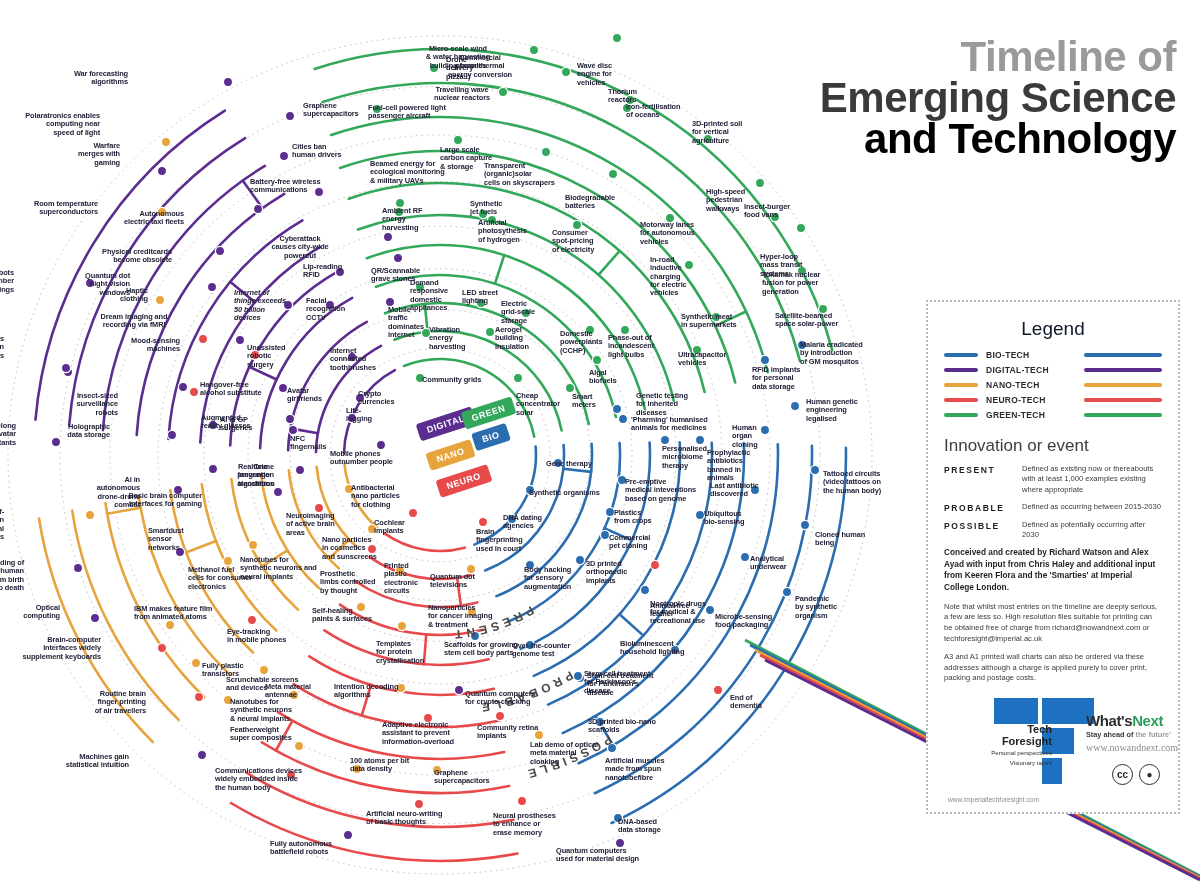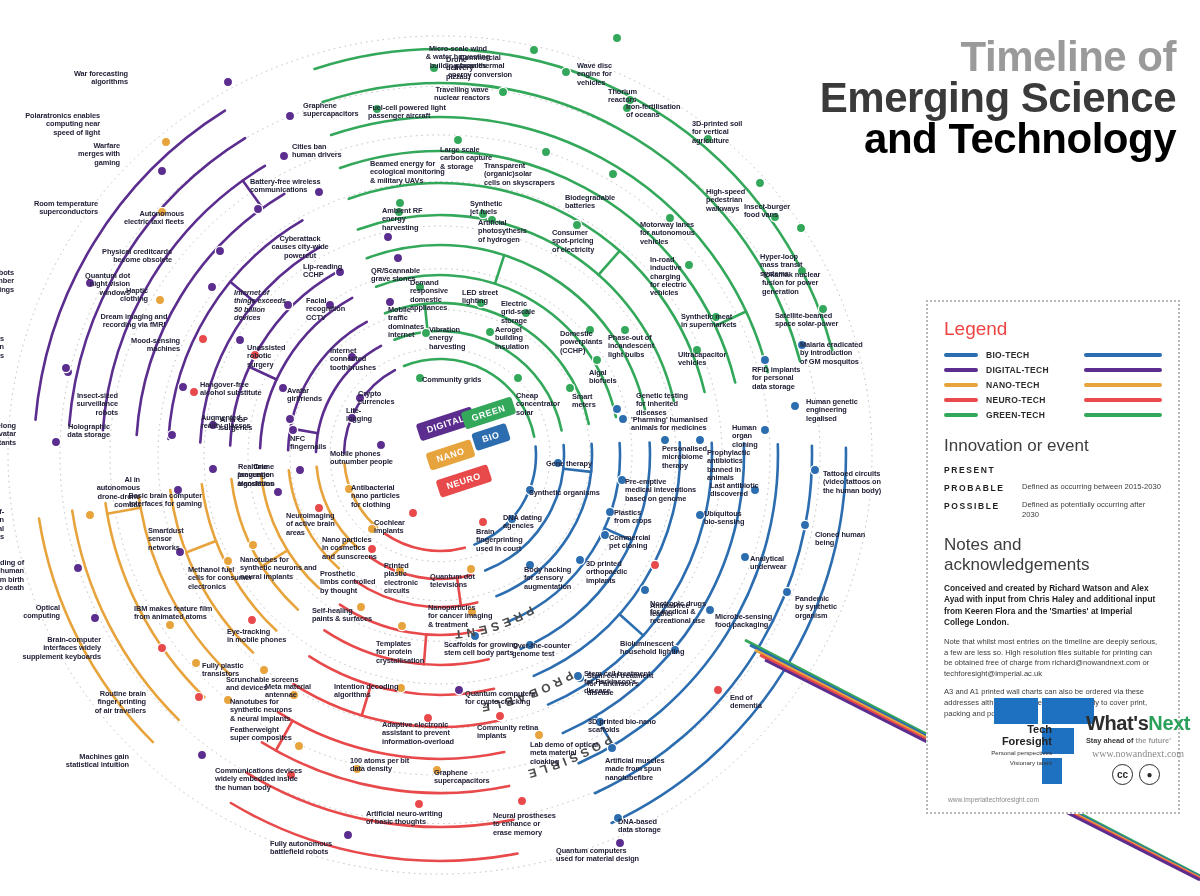--- a/index.html
+++ b/index.html
@@ -10,40 +10,40 @@
 
   
   .title{position:absolute;right:24px;top:36px;text-align:right;line-height:0.98;}
   .title .t1{font-size:42px;font-weight:bold;color:#9a9a9a;letter-spacing:-0.5px;display:block;}
   .title .t2{font-size:42px;font-weight:bold;color:#3a3a3a;letter-spacing:-0.5px;display:block;}
   .title .t3{font-size:42px;font-weight:bold;color:#000000;letter-spacing:-0.5px;display:block;}
 
   
   .panel{position:absolute;left:926px;top:300px;width:254px;height:514px;
          border:2px dotted #b8b8b8;background:#fff;box-sizing:border-box;padding:14px 16px;}
-  .panel h2{font-size:19px;font-weight:normal;color:#ef4444;margin:2px 0 10px 0;letter-spacing:0px;}
+  .panel h2{font-size:19px;font-weight:normal;color:#0f172a;margin:2px 0 10px 0;letter-spacing:0px;text-align:center;}
   .legend-row{display:flex;align-items:center;margin-bottom:5px;}
   .legend-swatch{width:34px;height:4px;border-radius:2px;flex:0 0 auto;}
   .legend-swatch2{width:78px;height:4px;border-radius:2px;flex:0 0 auto;margin-left:auto;}
   .legend-label{font-size:8.5px;font-weight:bold;color:#2b2b2b;letter-spacing:0.3px;margin-left:8px;width:76px;}
   .panel h3{font-size:17px;font-weight:normal;color:#3d3d3d;margin:16px 0 8px 0;}
   .def-row{display:flex;margin-bottom:7px;}
   .def-term{font-size:8.5px;font-weight:bold;letter-spacing:1.6px;color:#1f1f1f;width:78px;flex:0 0 auto;padding-top:1px;}
   .def-desc{font-size:7.6px;line-height:1.35;color:#3a3a3a;}
   .notes-strong{font-size:8.3px;font-weight:bold;color:#1f1f1f;line-height:1.4;margin:0 0 8px 0;}
   .notes-p{font-size:7.6px;color:#3a3a3a;line-height:1.4;margin:0 0 8px 0;}
 
   
   .logos{position:absolute;left:16px;top:392px;width:230px;height:110px;}
   .tf-label{position:absolute;left:22px;top:30px;width:86px;text-align:right;}
   .tf-label .l1{display:block;font-size:11px;font-weight:bold;color:#222;line-height:1.05;}
   .tf-label .l2{display:block;font-size:6.2px;color:#333;line-height:1.25;margin-top:2px;}
   .tf-url{position:absolute;left:4px;top:102px;font-size:6.6px;color:#8a8a8a;}
   .wn{position:absolute;left:142px;top:18px;}
-  .wn .wn1{font-size:20px;font-weight:bold;color:#2d2d2d;letter-spacing:-0.4px;}
+  .wn .wn1{font-size:15px;font-weight:bold;color:#2d2d2d;letter-spacing:-0.4px;}
   .wn .wn1 em{font-style:normal;color:#2aa05a;}
   .wn .wn2{font-size:7.3px;font-weight:bold;color:#3a3a3a;margin-top:1px;}
   .wn .wn2 em{font-style:normal;color:#9b9b9b;font-weight:bold;}
   .wn .wn3{font-size:10px;color:#8a8a8a;margin-top:3px;text-align:center;font-family:Liberation Serif, serif;}
   .cc{position:absolute;left:168px;top:70px;display:flex;gap:6px;}
   .cc .badge{width:19px;height:19px;border-radius:50%;border:1.6px solid #2a2a2a;color:#2a2a2a;
              font-size:10px;display:flex;align-items:center;justify-content:center;font-weight:bold;}
 
   
   .nlab{position:absolute;font-size:7.4px;font-weight:bold;color:#23233a;line-height:1.12;
@@ -429,21 +429,21 @@
       <div class="nlab r" style="left: 84px; top: 337px; width: 96px;">Mood-sensing
 machines</div>
       <div class="nlab l" style="left: 247px; top: 344px;">Unassisted
 robotic
 surgery</div>
       <div class="nlab l" style="left: 234px; top: 289px; font-style: italic;">Internet of
 things exceeds
 50 billion
 devices</div>
       <div class="nlab l" style="left: 303px; top: 263px;">Lip-reading
-CCHP</div>
+RFID</div>
       <div class="nlab l" style="left: 371px; top: 267px;">QR/Scannable
 grave stones</div>
       <div class="nlab l" style="left: 306px; top: 297px;">Facial
 recognition
 CCTV</div>
       <div class="nlab l" style="left: 388px; top: 306px;">Mobile
 traffic
 dominates
 internet</div>
       <div class="nlab l" style="left: 410px; top: 279px;">Demand
@@ -744,32 +744,32 @@
           <span class="legend-swatch" style="background:#34A85A"></span>
           <span class="legend-label">GREEN-TECH</span>
           <span class="legend-swatch2" style="background:#34A85A"></span>
         </div>
       </div>
 
     <h3>Innovation or event</h3>
     <div id="innovation-rows">
         <div class="def-row">
           <div class="def-term">PRESENT</div>
+          <div class="def-desc">Defined as existing now or thereabouts with at least 1,000 examples existing where appropriate</div>
         </div>
         <div class="def-row">
           <div class="def-term">PROBABLE</div>
           <div class="def-desc">Defined as occurring between 2015-2030</div>
         </div>
         <div class="def-row">
           <div class="def-term">POSSIBLE</div>
           <div class="def-desc">Defined as potentially occurring after 2030</div>
         </div>
       </div>
 
-    <h3 style="margin-top:14px;">Notes and acknowledgements</h3>
     <p class="notes-strong">Conceived and created by Richard Watson and Alex Ayad with input from Chris Haley and additional input from Keeren Flora and the 'Smarties' at Imperial College London.</p>
     <p class="notes-p">Note that whilst most entries on the timeline are deeply serious, a few are less so. High resolution files suitable for printing can be obtained free of charge from richard@nowandnext.com or techforesight@imperial.ac.uk</p>
     <p class="notes-p">A3 and A1 printed wall charts can also be ordered via these addresses although a charge is applied purely to cover print, packing and postage costs.</p>
 
     <div class="logos">
       <svg width="160" height="96" style="position:absolute;left:28px;top:4px;">
         <rect x="22" y="0" width="44" height="26" fill="#1E70C1"></rect>
         <rect x="70" y="0" width="52" height="26" fill="#1E70C1"></rect>
         <rect x="70" y="30" width="32" height="26" fill="#1E70C1"></rect>
         <rect x="70" y="60" width="20" height="26" fill="#1E70C1"></rect>

